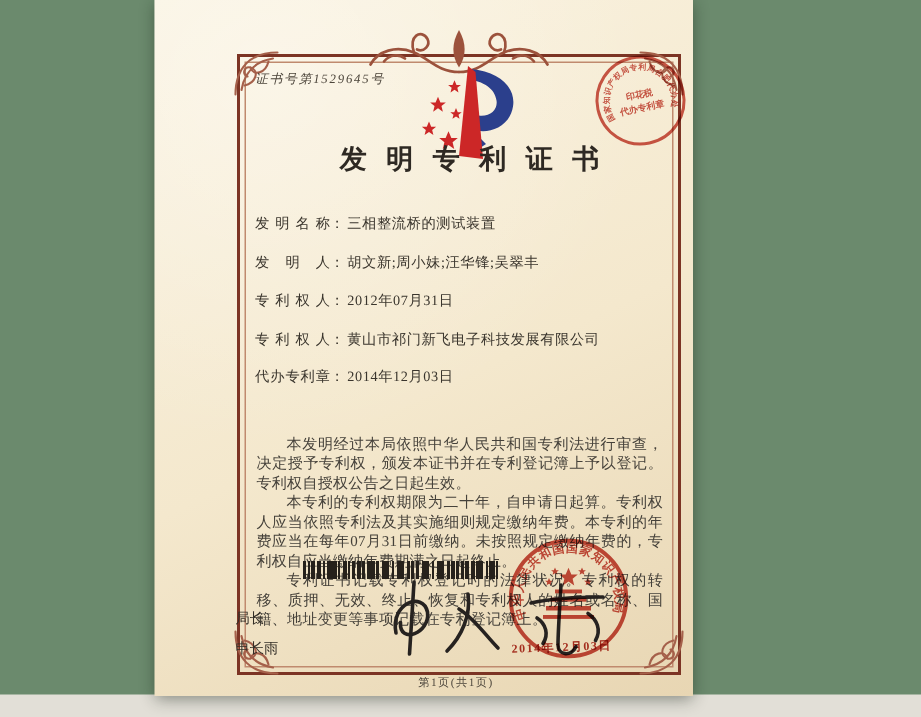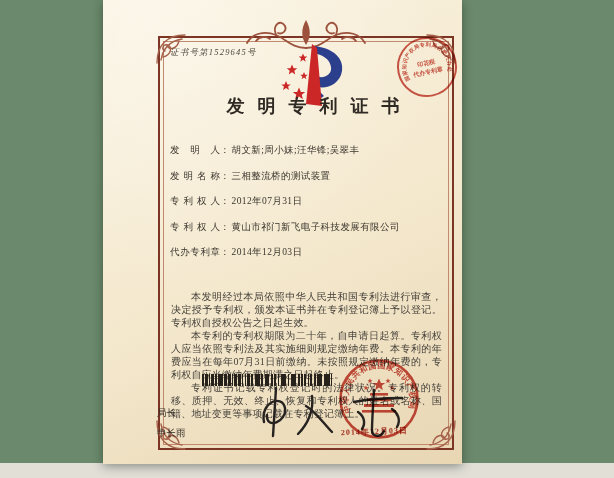--- a/index.html
+++ b/index.html
@@ -166,24 +166,24 @@
       <textPath href="#agencyRing">国家知识产权局专利局合肥代办处</textPath>
     </text>
     <text x="31" y="29" text-anchor="middle" font-size="6" fill="#c23b2e" font-weight="bold">印花税</text>
     <text x="31" y="38" text-anchor="middle" font-size="6" fill="#c23b2e" font-weight="bold">代办专利章</text>
   </svg>
 
   <div class="title">发明专利证书</div>
 
   <div class="fields">
     <div class="field-row">
+      <span class="field-label">发明名称</span><span class="field-colon">：</span><span class="field-value">三相整流桥的测试装置</span>
+    </div>
+    <div class="field-row">
       <span class="field-label">发明人</span><span class="field-colon">：</span><span class="field-value">胡文新;周小妹;汪华锋;吴翠丰</span>
-    </div>
-    <div class="field-row">
-      <span class="field-label">发明名称</span><span class="field-colon">：</span><span class="field-value">三相整流桥的测试装置</span>
     </div>
     <div class="field-row">
       <span class="field-label">专利权人</span><span class="field-colon">：</span><span class="field-value">2012年07月31日</span>
     </div>
     <div class="field-row">
       <span class="field-label">专利权人</span><span class="field-colon">：</span><span class="field-value">黄山市祁门新飞电子科技发展有限公司</span>
     </div>
     <div class="field-row">
       <span class="field-label">代办专利章</span><span class="field-colon">：</span><span class="field-value">2014年12月03日</span>
     </div>
@@ -229,14 +229,15 @@
       <use href="#star" transform="translate(54,30) scale(0.55)"></use>
       <rect x="32" y="35" width="18" height="2.6"></rect>
       <rect x="29" y="40.5" width="24" height="2.6"></rect>
       <rect x="26" y="46" width="30" height="3"></rect>
       <rect x="24" y="52" width="34" height="2.6"></rect>
     </g>
   </svg>
 
   <div class="stamp-date">2014年12月03日</div>
 
+  <div class="page-footer">第1页(共1页)</div>
 
 </div>
 
 </body></html>

